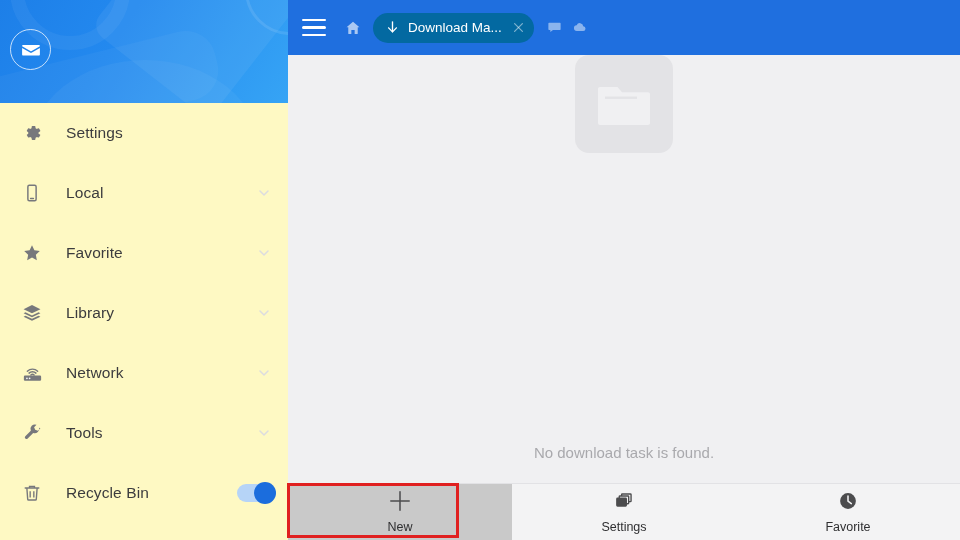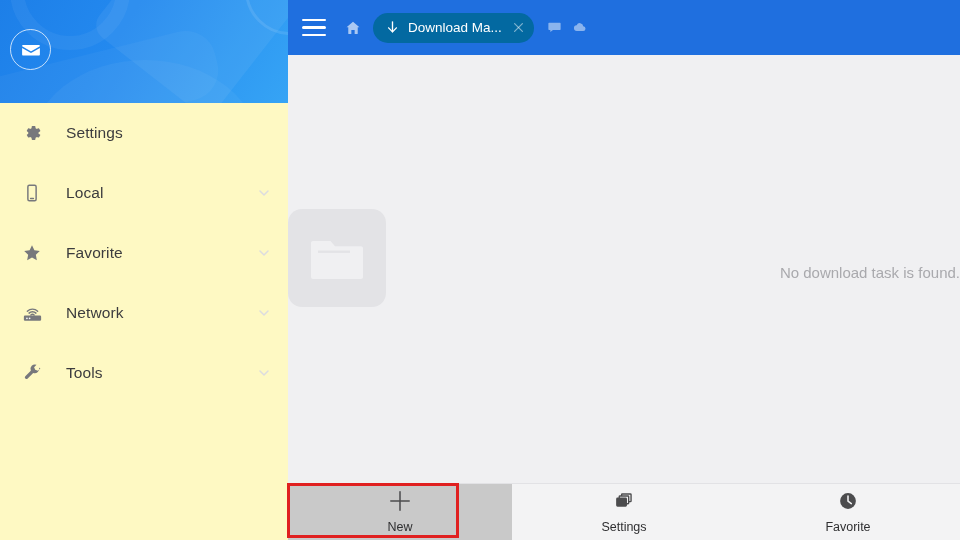--- a/index.html
+++ b/index.html
@@ -150,21 +150,21 @@
     flex: 0 0 17px;
   }
   #chat-icon { margin-left: 13px; color: rgba(255,255,255,0.48); width: 15px; height: 15px; }
   #cloud-icon { margin-left: 9px; color: rgba(255,255,255,0.48); width: 16px; height: 16px; }
 
   
   #content {
     height: 428px;
     position: relative;
     display: flex;
-    flex-direction: row;
+    flex-direction: column;
     align-items: center;
     justify-content: space-between;
     padding-bottom: 22px;
   }
   #empty-box {
     width: 98px; height: 98px;
     background: #e3e3e6;
     border-radius: 14px;
     display: flex; align-items: center; justify-content: center;
   }
@@ -262,20 +262,35 @@
           </svg>
         </span>
         <span class="nav-label">Favorite</span>
         <span class="nav-chevron">
           <svg width="16" height="16" viewBox="0 0 24 24" fill="none" stroke="currentColor" stroke-width="2.2" stroke-linecap="round" stroke-linejoin="round">
               <polyline points="6 9 12 15 18 9"></polyline>
             </svg>
         </span>
       </div>
 
+      <div class="nav-item">
+        <span class="nav-icon">
+          <svg width="22" height="22" viewBox="0 0 24 24" fill="currentColor">
+            <path d="M12 3.4L2.8 7.8 12 12.2l9.2-4.4z"></path>
+            <path d="M4.9 11.2l-2.1 1 9.2 4.4 9.2-4.4-2.1-1-7.1 3.4z"></path>
+            <path d="M4.9 15l-2.1 1 9.2 4.4 9.2-4.4-2.1-1-7.1 3.4z"></path>
+          </svg>
+        </span>
+        <span class="nav-label">Library</span>
+        <span class="nav-chevron">
+          <svg width="16" height="16" viewBox="0 0 24 24" fill="none" stroke="currentColor" stroke-width="2.2" stroke-linecap="round" stroke-linejoin="round">
+              <polyline points="6 9 12 15 18 9"></polyline>
+            </svg>
+        </span>
+      </div>
 
       <div class="nav-item">
         <span class="nav-icon">
           <svg width="23" height="23" viewBox="0 0 24 24" fill="none" stroke="currentColor">
             <rect x="3" y="14.2" width="18" height="5.4" rx="1.2" fill="currentColor" stroke="none"></rect>
             <circle cx="6.2" cy="17" r="0.9" fill="#f7f7f8" stroke="none"></circle>
             <circle cx="9" cy="17" r="0.9" fill="#f7f7f8" stroke="none"></circle>
             <path d="M8.4 11.6a5.1 5.1 0 0 1 7.2 0" stroke-width="1.5" stroke-linecap="round"></path>
             <path d="M10.3 13.5a2.5 2.5 0 0 1 3.4 0" stroke-width="1.5" stroke-linecap="round"></path>
             <path d="M6.6 9.6a7.7 7.7 0 0 1 10.8 0" stroke-width="1.4" stroke-linecap="round"></path>
@@ -296,20 +311,35 @@
           </svg>
         </span>
         <span class="nav-label">Tools</span>
         <span class="nav-chevron">
           <svg width="16" height="16" viewBox="0 0 24 24" fill="none" stroke="currentColor" stroke-width="2.2" stroke-linecap="round" stroke-linejoin="round">
               <polyline points="6 9 12 15 18 9"></polyline>
             </svg>
         </span>
       </div>
 
+      <div class="nav-item">
+        <span class="nav-icon">
+          <svg width="22" height="22" viewBox="0 0 24 24" fill="none" stroke="currentColor" stroke-width="1.5">
+            <path d="M4.6 6.6h14.8" stroke-linecap="round"></path>
+            <path d="M9.3 6.6V4.9h5.4v1.7"></path>
+            <path d="M6.4 6.6l.9 12.1c0 .6.5 1 1.1 1h7.2c.6 0 1.1-.4 1.1-1l.9-12.1"></path>
+            <line x1="10" y1="10" x2="10" y2="17"></line>
+            <line x1="14" y1="10" x2="14" y2="17"></line>
+          </svg>
+        </span>
+        <span class="nav-label">Recycle Bin</span>
+        <span class="toggle">
+          <span class="knob"></span>
+        </span>
+      </div>
 
     </div>
   </div>
 
   <div id="main">
 
     <div id="topbar">
 
       <div id="hamburger">
         <i></i>

